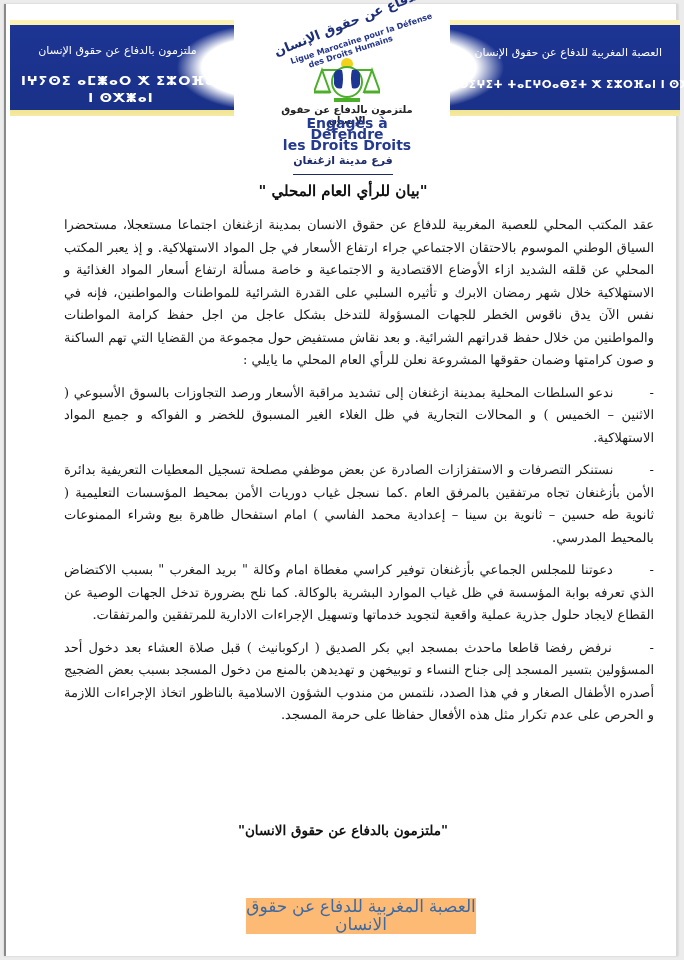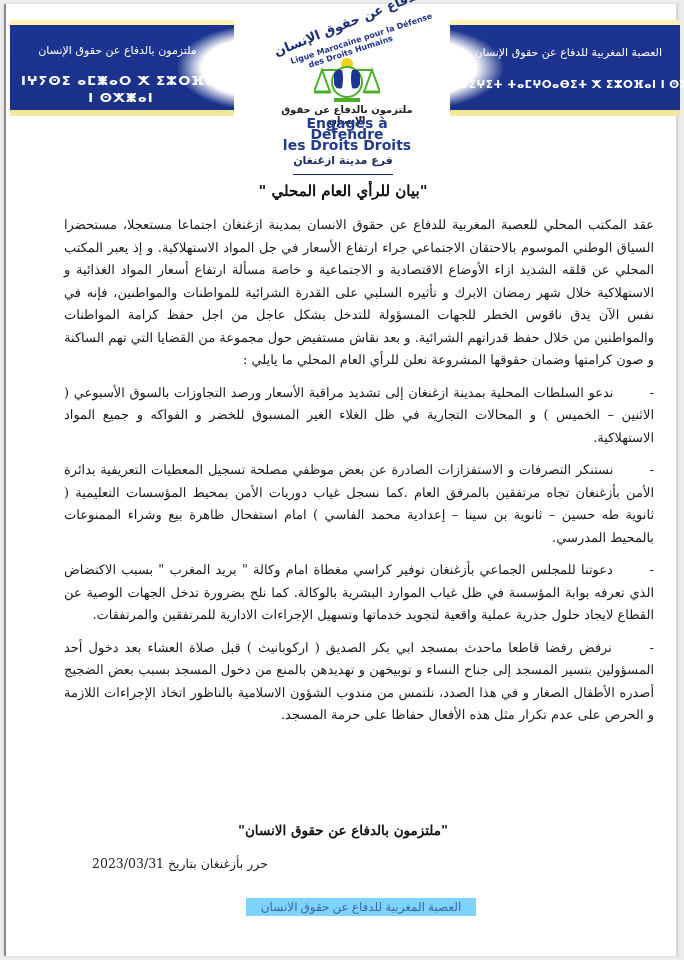--- a/index.html
+++ b/index.html
@@ -76,22 +76,22 @@
 
   .closing {
     position: absolute; left: 0; width: 674px; top: 818px; text-align: center;
     font-size: 13.5px; font-weight: bold; color: #111;
   }
   .dateline {
     position: absolute; left: 86px; top: 852px; font-size: 12.5px; color: #222; direction: rtl;
   }
   .signature {
     position: absolute; left: 240px; top: 894px; width: 230px; text-align: center;
-    font-family: Liberation Serif, serif; font-size: 12px; color: #3e6aa3; line-height: 18px;
-    background: #7dd3fc;
+    font-family: Liberation Sans, sans-serif; font-size: 17px; color: #3e6aa3; line-height: 18px;
+    background: #fdba74;
   }
 </style>
 </head>
 <body>
 
 <div class="page">
 
   <div class="banner">
     <div class="band left">
       <div class="band-text ar">ملتزمون بالدفاع عن حقوق الإنسان</div>
@@ -154,19 +154,18 @@
       <span>دعوتنا للمجلس الجماعي بأزغنغان توفير كراسي مغطاة امام وكالة " بريد المغرب " بسبب الاكتضاض الذي تعرفه بوابة المؤسسة في ظل غياب الموارد البشرية بالوكالة. كما نلح بضرورة تدخل الجهات الوصية عن القطاع لايجاد حلول جذرية عملية واقعية لتجويد خدماتها وتسهيل الإجراءات الادارية للمرتفقين والمرتفقات.</span>
     </p>
     <p class="item">
       <span class="dash">-</span>
       <span>نرفض رفضا قاطعا ماحدث بمسجد ابي بكر الصديق ( اركوبانيث ) قبل صلاة العشاء بعد دخول أحد المسؤولين بتسير المسجد إلى جناح النساء و توبيخهن و تهديدهن بالمنع من دخول المسجد بسبب بعض الضجيج أصدره الأطفال الصغار و في هذا الصدد، نلتمس من مندوب الشؤون الاسلامية بالناظور اتخاذ الإجراءات اللازمة و الحرص على عدم تكرار مثل هذه الأفعال حفاظا على حرمة المسجد.</span>
     </p>
   </div>
 
   <div class="closing">"ملتزمون بالدفاع عن حقوق الانسان"</div>
 
-  <div class="dateline">حرر بأزغنغان بتاريخ 2023/03/31</div>
 
   <div class="signature">
     <div>العصبة المغربية للدفاع عن حقوق الانسان</div>
   </div>
 
 </div>
 
 </body></html>

